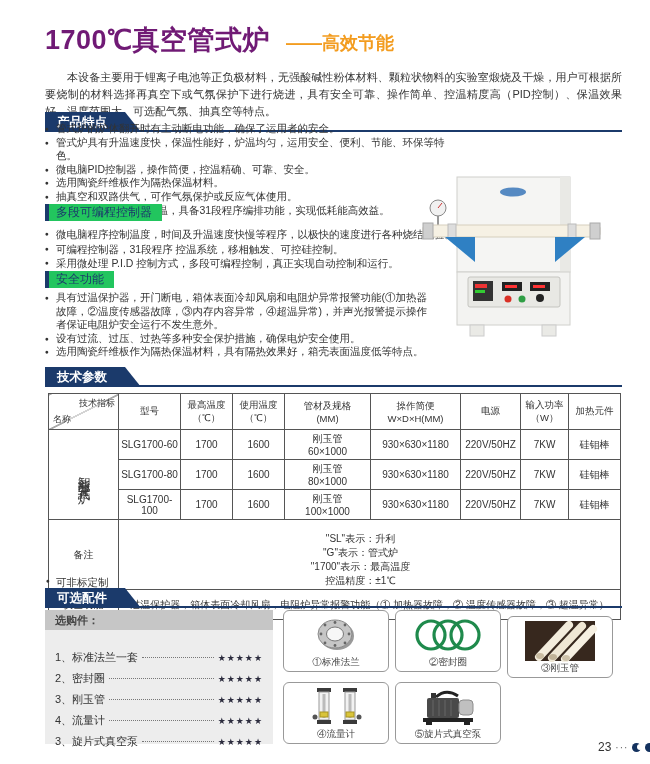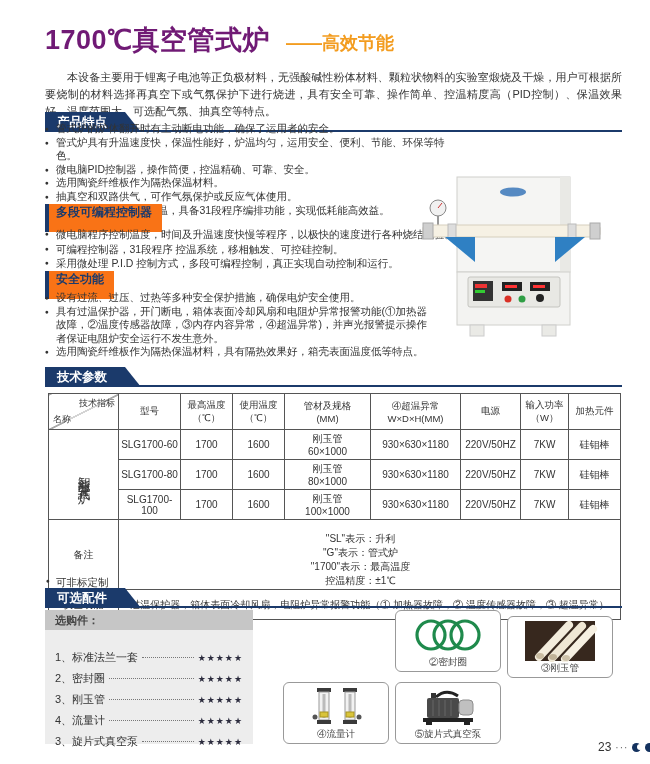--- a/index.html
+++ b/index.html
@@ -26,21 +26,21 @@
   .bullets{position:absolute;list-style:none;margin:0;padding:0;font-size:10.5px;color:#333;}
   .bullets li{position:relative;padding-left:11px;line-height:13.5px;margin:0;}
   .bullets li::before{content:"\25CF";position:absolute;left:0;top:0;font-size:6.5px;line-height:13.5px;color:#333;}
   #feat-list{left:45px;top:122px;width:402px;}
   #feat-list li{line-height:13.6px;}
   #multi-list{left:45px;top:227px;width:420px;}
   #multi-list li{line-height:14.5px;}
   #safety-list{left:45px;top:291px;width:392px;}
   #safety-list li{line-height:13.5px;}
 
-  .subhead{position:absolute;left:45px;height:28px;background:#f97316;color:#1b3a6b;font-weight:bold;
+  .subhead{position:absolute;left:45px;height:17px;background:#22c55e;color:#1b3a6b;font-weight:normal;
            font-size:12px;line-height:17px;padding:0 10px 0 7px;border-left:4px solid #1b3a6b;}
   #subhead-multi{top:204px;} #subhead-safety{top:271px;}
 
   
   .furnace{position:absolute;left:418px;top:140px;width:222px;height:200px;}
 
   
   table.specs{position:absolute;left:48px;top:393px;width:572px;border-collapse:collapse;
               table-layout:fixed;font-size:10px;color:#333;}
   table.specs td{border:1px solid #555;text-align:center;vertical-align:middle;padding:1px 2px;
@@ -52,21 +52,21 @@
   .c-top{position:absolute;top:3px;right:3px;font-size:9px;}
   .c-bot{position:absolute;bottom:3px;left:4px;font-size:9px;}
   td.group{writing-mode:vertical-rl;letter-spacing:3px;font-size:12.5px;}
   tr.nrow td{height:24px;} tr.srow td{height:30px;}
   td.leftcell{text-align:left;padding-left:8px;font-size:10px;}
   .note-part{margin-right:18px;}
   .footnote{position:absolute;left:46px;top:576px;font-size:10.5px;color:#333;padding-left:10px;}
   .footnote::before{content:"\25CF";position:absolute;left:0;top:1px;font-size:6.5px;}
 
   
-  .opt-panel{position:absolute;left:45px;top:610px;width:208px;height:134px;background:#ededed;box-sizing:border-box;}
+  .opt-panel{position:absolute;left:45px;top:610px;width:228px;height:134px;background:#ededed;box-sizing:border-box;}
   .opt-header{height:20px;background:#c6c6c6;color:#444;font-size:11px;font-weight:bold;
               line-height:20px;padding-left:10px;}
   .opt-list{padding:7px 10px 0 10px;margin-top:13px;}
   .opt-item{display:flex;align-items:baseline;height:21px;font-size:11px;color:#333;}
   .opt-leader{flex:1;border-bottom:1px dotted #777;margin:0 4px;transform:translateY(-3px);}
   .opt-stars{font-size:9px;letter-spacing:1px;color:#2b2b3d;}
 
   .card{position:absolute;width:106px;height:62px;border:1px solid #999;border-radius:6px;
         background:#fff;box-sizing:border-box;}
   .card .img{position:absolute;top:3px;left:3px;right:3px;bottom:15px;display:flex;
@@ -110,22 +110,22 @@
 
   <div class="subhead" id="subhead-multi">多段可编程控制器</div>
   <ul class="bullets" id="multi-list">
     <li>微电脑程序控制温度，时间及升温速度快慢等程序，以极快的速度进行各种烧结试验。</li>
     <li>可编程控制器，31段程序 控温系统，移相触发、可控硅控制。</li>
     <li>采用微处理 P.I.D 控制方式，多段可编程控制，真正实现自动控制和运行。</li>
   </ul>
 
   <div class="subhead" id="subhead-safety">安全功能</div>
   <ul class="bullets" id="safety-list">
+    <li>具有过温保护器，开门断电，箱体表面冷却风扇和电阻炉异常报警功能(①加热器故障，②温度传感器故障，③内存内容异常，④超温异常)，并声光报警提示操作者保证电阻炉安全运行不发生意外。</li>
     <li>设有过流、过压、过热等多种安全保护措施，确保电炉安全使用。</li>
-    <li>具有过温保护器，开门断电，箱体表面冷却风扇和电阻炉异常报警功能(①加热器故障，②温度传感器故障，③内存内容异常，④超温异常)，并声光报警提示操作者保证电阻炉安全运行不发生意外。</li>
     <li>选用陶瓷纤维板作为隔热保温材料，具有隔热效果好，箱壳表面温度低等特点。</li>
   </ul>
 
   <div class="furnace">
     <svg width="222" height="200" viewBox="0 0 222 200">
 
       <rect x="39" y="37" width="113" height="95" fill="#f5f5f3" stroke="#d0d0cc"></rect>
       <rect x="142" y="37" width="10" height="95" fill="#e9e9e5"></rect>
       <ellipse cx="95" cy="52" rx="13" ry="4.5" fill="#3a77b8" opacity="0.85"></ellipse>
 
@@ -184,21 +184,21 @@
         <span class="c-top">技术指标</span>
         <span class="c-bot">名称</span>
       </td>
       <td>型号</td>
       <td>最高温度
 （℃）</td>
       <td>使用温度
 （℃）</td>
       <td>管材及规格
 (MM)</td>
-      <td>④超温异常
+      <td>操作简便
 W×D×H(MM)</td>
       <td>电源</td>
       <td>输入功率
 （W）</td>
       <td>加热元件</td>
     </tr>
     <tr class="drow">
       <td class="group" rowspan="3">智能型管式炉</td>
       <td>SLG1700-60</td>
       <td>1700</td>
@@ -279,20 +279,38 @@
         <span class="opt-stars">★★★★★</span>
       </div>
       <div class="opt-item">
         <span>3、旋片式真空泵</span>
         <span class="opt-leader"></span>
         <span class="opt-stars">★★★★★</span>
       </div>
     </div>
   </div>
 
+  <div class="card" id="card-1">
+    <div class="img">
+      <svg width="90" height="40" viewBox="0 0 90 40">
+        <ellipse cx="46" cy="21" rx="17" ry="14" fill="#9a9a9a"></ellipse>
+        <ellipse cx="44" cy="19" rx="17" ry="14" fill="#c6c6c6" stroke="#8a8a8a"></ellipse>
+        <ellipse cx="44" cy="19" rx="8.5" ry="7" fill="#f7f7f7" stroke="#777"></ellipse>
+        <circle cx="44" cy="7.5" r="1.4" fill="#666"></circle>
+          <circle cx="44" cy="30.5" r="1.4" fill="#666"></circle>
+        <circle cx="30" cy="19" r="1.4" fill="#666"></circle>
+          <circle cx="58" cy="19" r="1.4" fill="#666"></circle>
+        <circle cx="34" cy="10" r="1.4" fill="#666"></circle>
+          <circle cx="54" cy="10" r="1.4" fill="#666"></circle>
+        <circle cx="34" cy="28" r="1.4" fill="#666"></circle>
+          <circle cx="54" cy="28" r="1.4" fill="#666"></circle>
+      </svg>
+    </div>
+    <div class="caption">①标准法兰</div>
+  </div>
 
   <div class="card" id="card-2">
     <div class="img">
       <svg width="90" height="40" viewBox="0 0 90 40">
         <circle cx="28" cy="20" r="14" fill="none" stroke="#1f8a4c" stroke-width="3.2"></circle>
         <circle cx="45" cy="20" r="14" fill="none" stroke="#1f8a4c" stroke-width="3.2"></circle>
         <circle cx="62" cy="20" r="14" fill="none" stroke="#1f8a4c" stroke-width="3.2"></circle>
       </svg>
     </div>
     <div class="caption">②密封圈</div>

